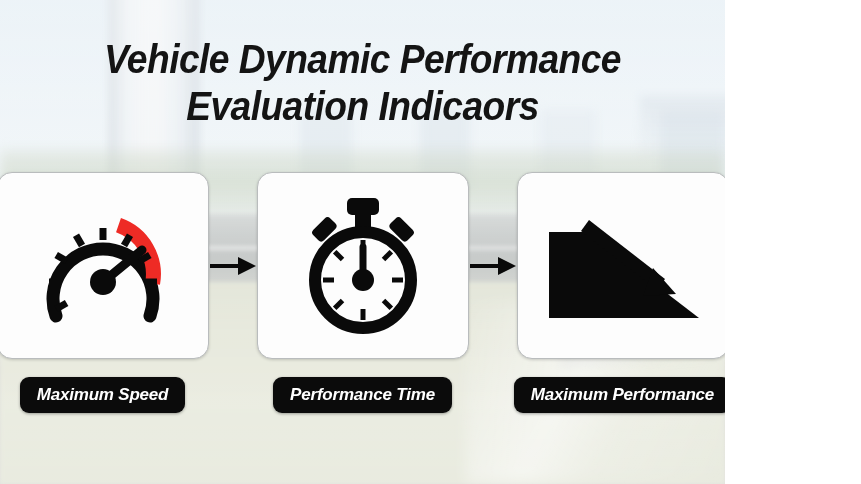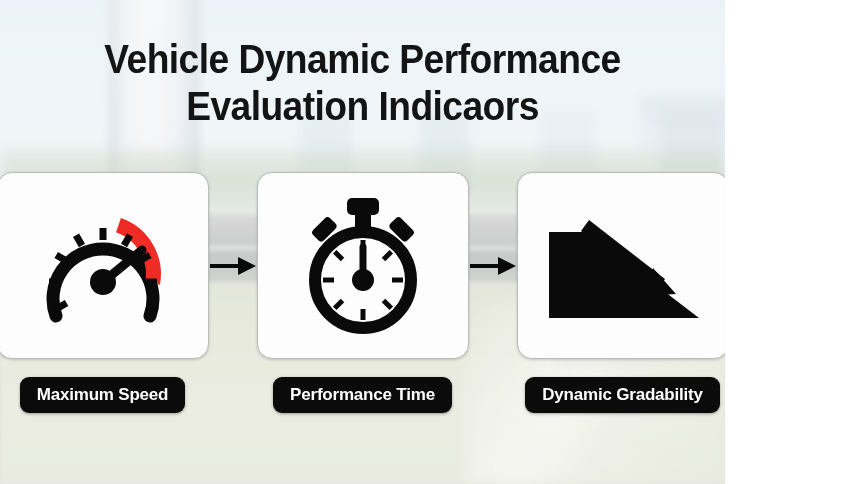--- a/index.html
+++ b/index.html
@@ -10,20 +10,21 @@
     overflow:hidden;
     font-family:"Liberation Sans", sans-serif;
   }
 
   
   #stage{
     position:relative;
     width:725px; height:484px;
     overflow:hidden;
     background:#eef2f5;
+    font-style:italic;
   }
 
   
   .bg-layer{ position:absolute; inset:0; }
 
   .bg-sky{
     background:linear-gradient(180deg,
       #e3edf4 0%,
       #e9f1f6 18%,
       #eef4f7 38%,
@@ -316,17 +317,17 @@
         <svg width="160" height="120" viewBox="0 0 160 120">
 
           <path d="M 6 26 L 44 26 L 156 112 L 6 112 Z" fill="#0a0a0a"></path>
 
           <g fill="#0a0a0a">
             <path d="M 46 14 L 122 73 L 114 84 L 38 25 Z"></path>
             <polygon points="110,62 133,88 100,90"></polygon>
           </g>
         </svg>
       </div>
-      <div class="pill">Dynamic Gradability</div>
+      <div class="pill">Maximum Performance</div>
     </div>
 
   </div>
 </div>
 
 </body></html>

